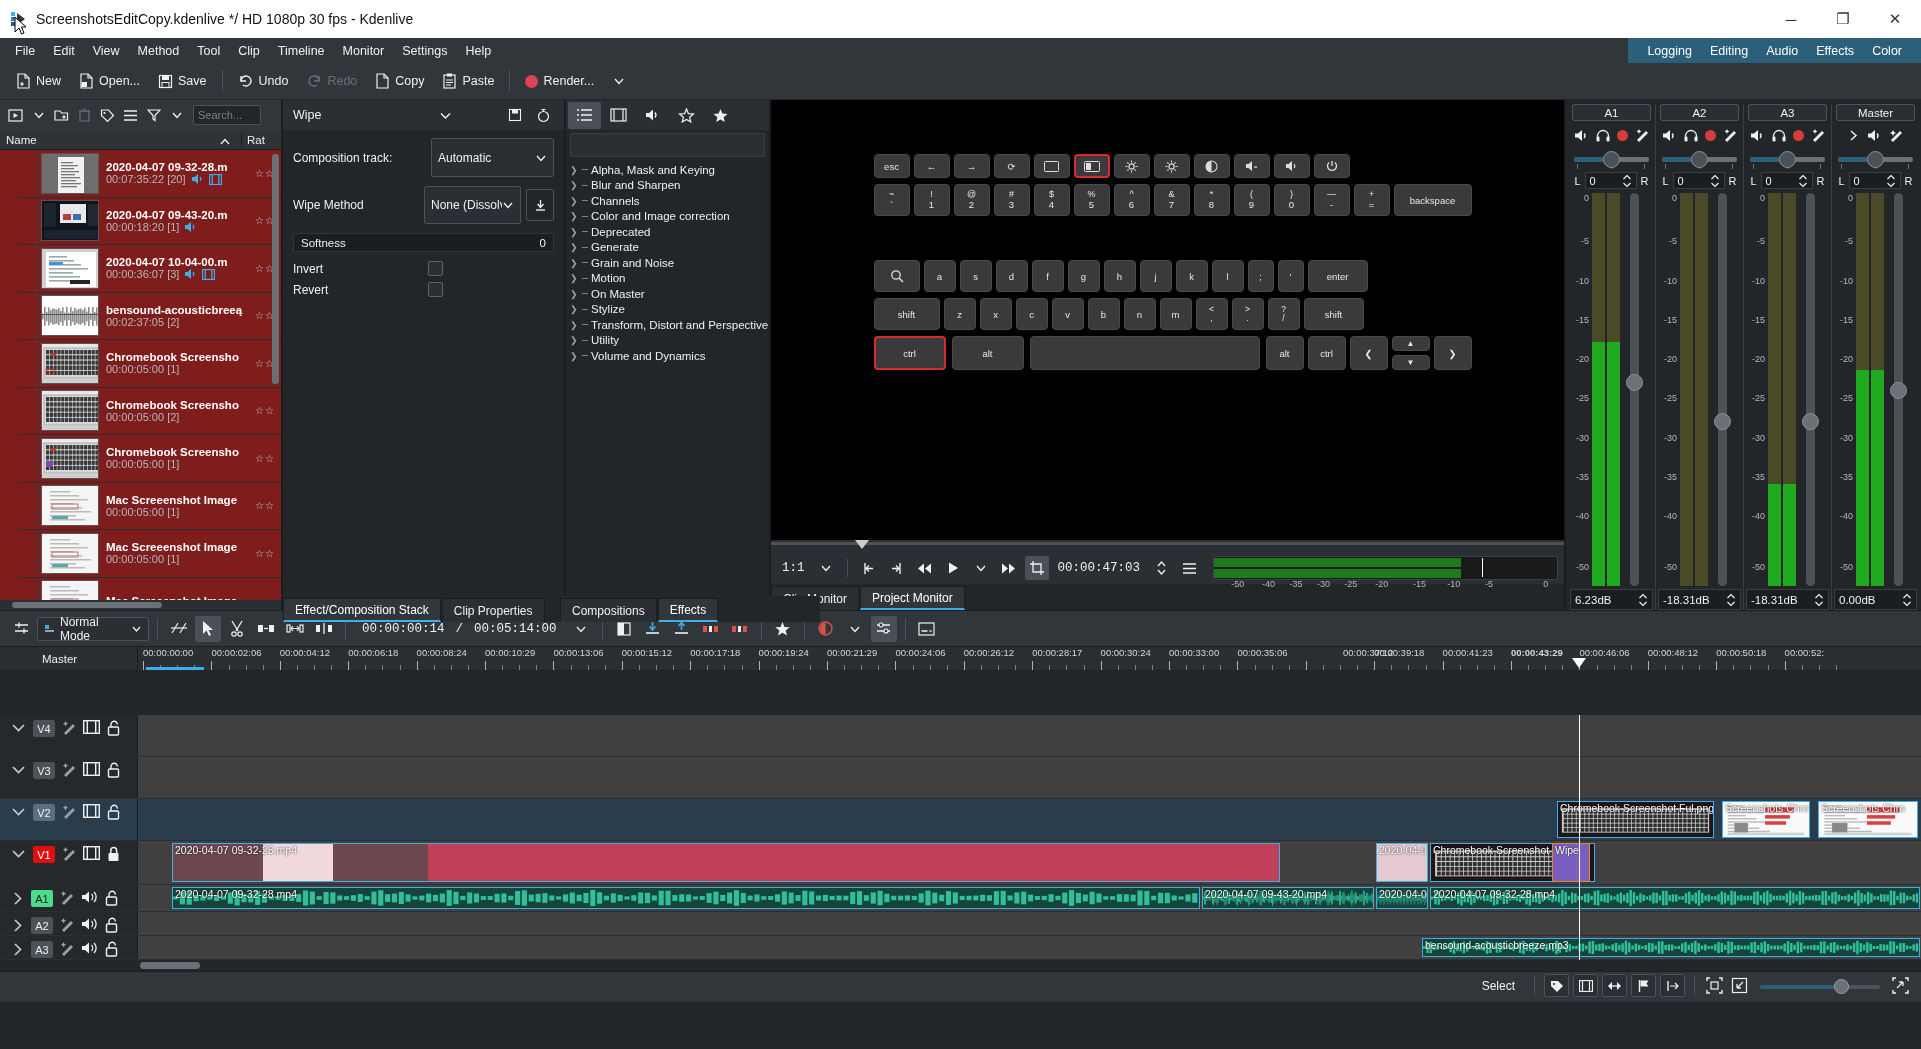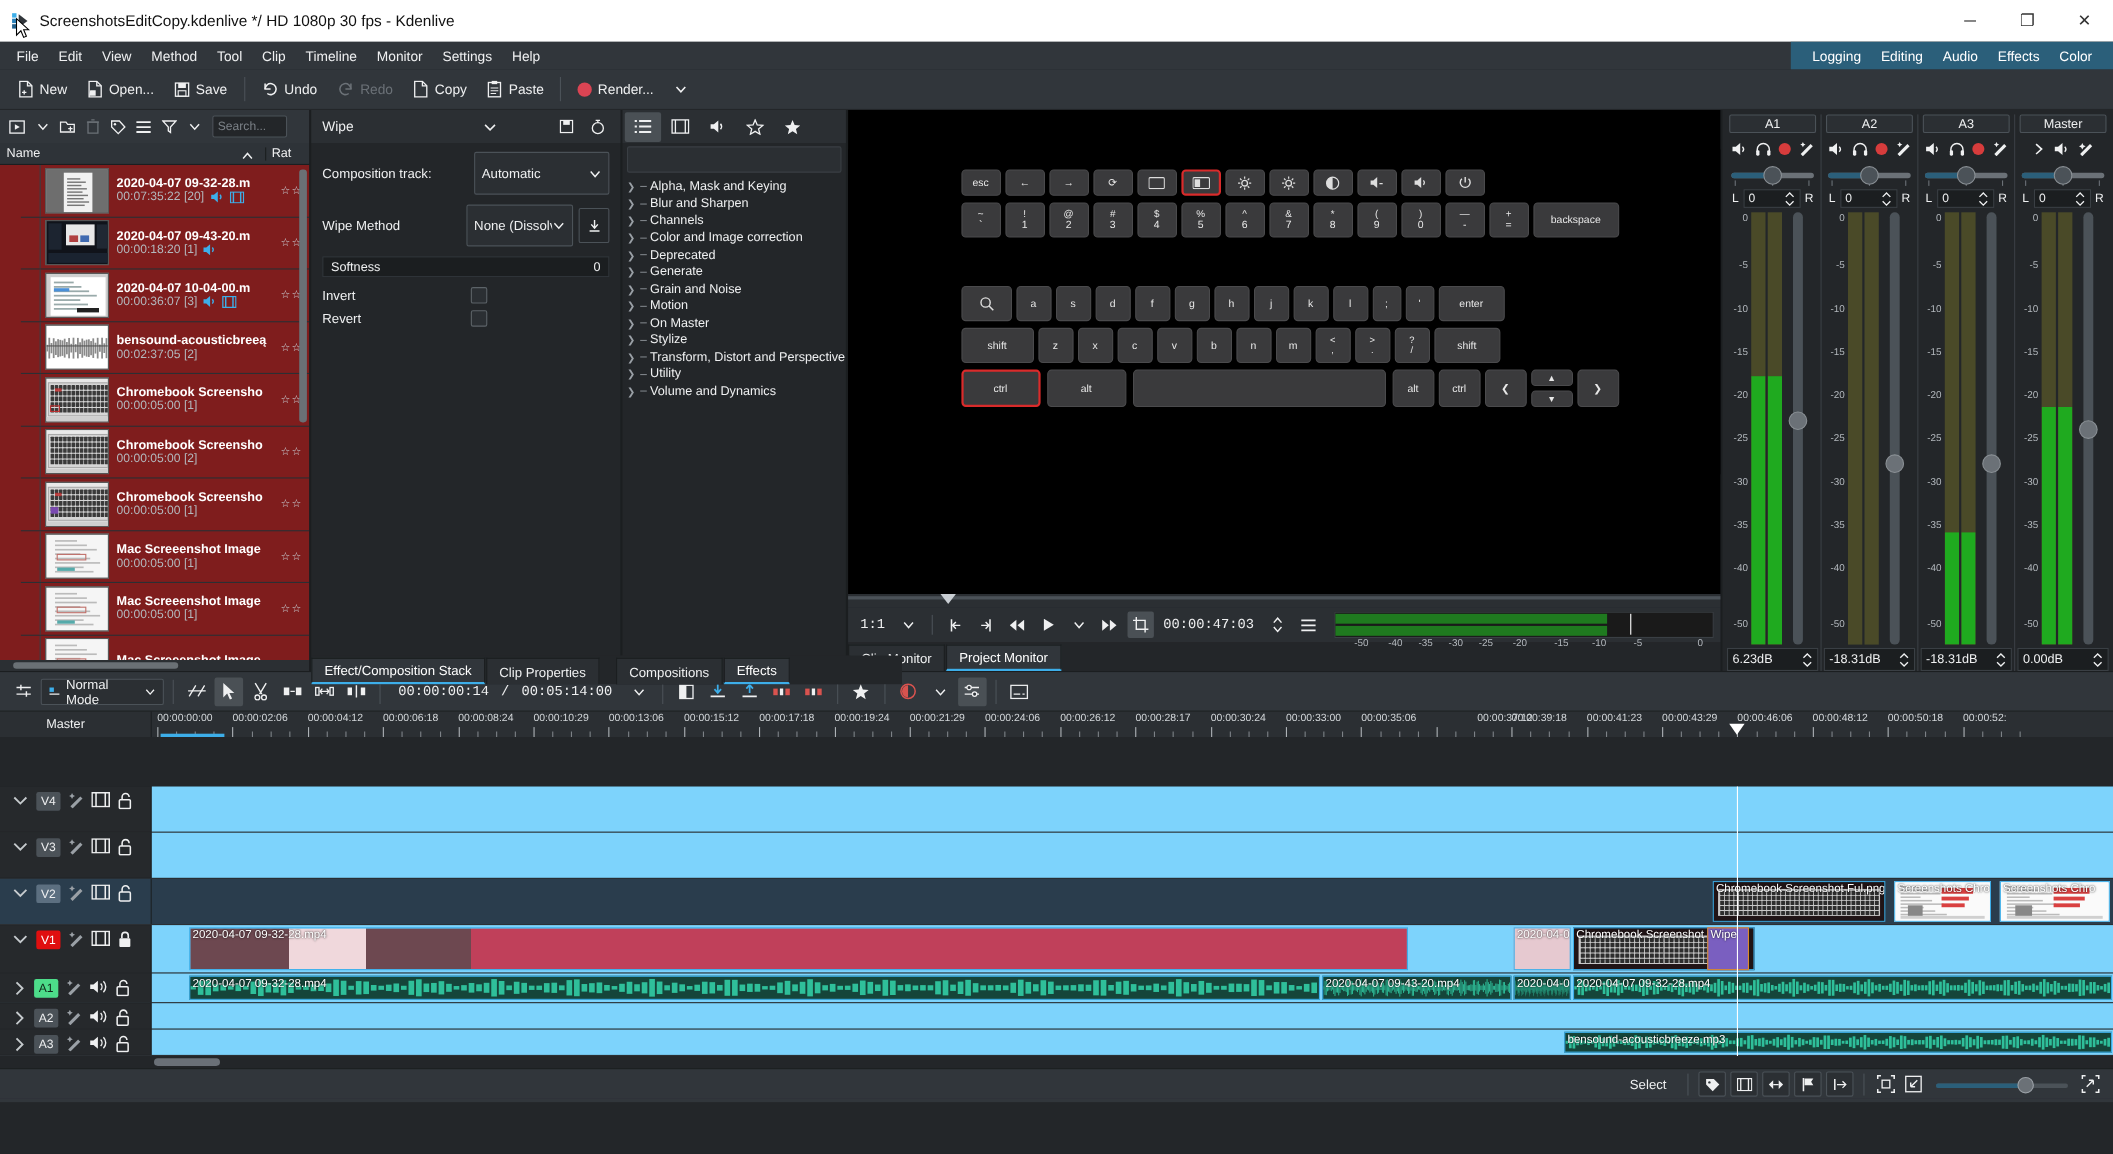--- a/index.html
+++ b/index.html
@@ -155,21 +155,21 @@
   .ruler .pcur{position:absolute;width:0;height:0;border-left:7px solid transparent;
     border-right:7px solid transparent;border-top:10px solid #fff;top:11px;}
 
   .tracks{position:relative;background:#1b1e20;margin-top:45px;}
   .track{display:flex;border-bottom:1px solid #2b2f33;position:relative;}
   .thead{width:138px;background:#26292c;display:flex;align-items:flex-start;padding-top:5px;gap:6px;
     padding-left:10px;border-right:1px solid #1b1e20;}
   .thead.selbg{background:#2a3d4d;}
   .tname{width:22px;height:17px;display:flex;align-items:center;justify-content:center;font-size:11px;
     border-radius:2px;background:#4b5258;}
-  .tbody{flex:1;position:relative;background:#7dd3fc;overflow:hidden;}
+  .tbody{flex:1;position:relative;background:#404040;overflow:hidden;}
   .tbody.sel{background:#2a3d4d;}
   .clip{position:absolute;top:2px;bottom:2px;border:1px solid #3daee9;overflow:hidden;font-size:10.5px;}
   .clip .cl-title{position:absolute;left:2px;top:0;white-space:nowrap;color:#fff;text-shadow:0 0 2px #000;z-index:3;}
   .playhead{position:absolute;top:0;bottom:0;width:1px;background:#fff;z-index:30;}
   .tlhscroll{height:11px;background:#232629;position:relative;}
   .tlhscroll i{position:absolute;top:2px;height:7px;background:#6a7077;border-radius:4px;}
 
   
   .statusbar{height:28px;background:#31363b;display:flex;align-items:center;justify-content:flex-end;
     padding-right:10px;gap:4px;border-top:1px solid #1b1e20;}
@@ -1893,21 +1893,21 @@
         <span class="tk" style="left: 1236.2px;">00:00:39:18</span>
         <span class="mark maj" style="left: 1236.2px;"></span>
         <span class="mark" style="left: 1253.3px;"></span>
         <span class="mark" style="left: 1270.4px;"></span>
         <span class="mark" style="left: 1287.5px;"></span>
         <span class="tk" style="left: 1304.6px;">00:00:41:23</span>
         <span class="mark maj" style="left: 1304.6px;"></span>
         <span class="mark" style="left: 1321.7px;"></span>
         <span class="mark" style="left: 1338.8px;"></span>
         <span class="mark" style="left: 1355.9px;"></span>
-        <span class="tk" style="left: 1373px;">00:00:43:29</span>
+        <span class="tk" style="left: 1373px; font-weight: bold;">00:00:43:29</span>
         <span class="mark maj" style="left: 1373px;"></span>
         <span class="mark" style="left: 1390.1px;"></span>
         <span class="mark" style="left: 1407.2px;"></span>
         <span class="mark" style="left: 1424.3px;"></span>
         <span class="tk" style="left: 1441.4px;">00:00:46:06</span>
         <span class="mark maj" style="left: 1441.4px;"></span>
         <span class="mark" style="left: 1458.5px;"></span>
         <span class="mark" style="left: 1475.6px;"></span>
         <span class="mark" style="left: 1492.7px;"></span>
         <span class="tk" style="left: 1509.8px;">00:00:48:12</span>

